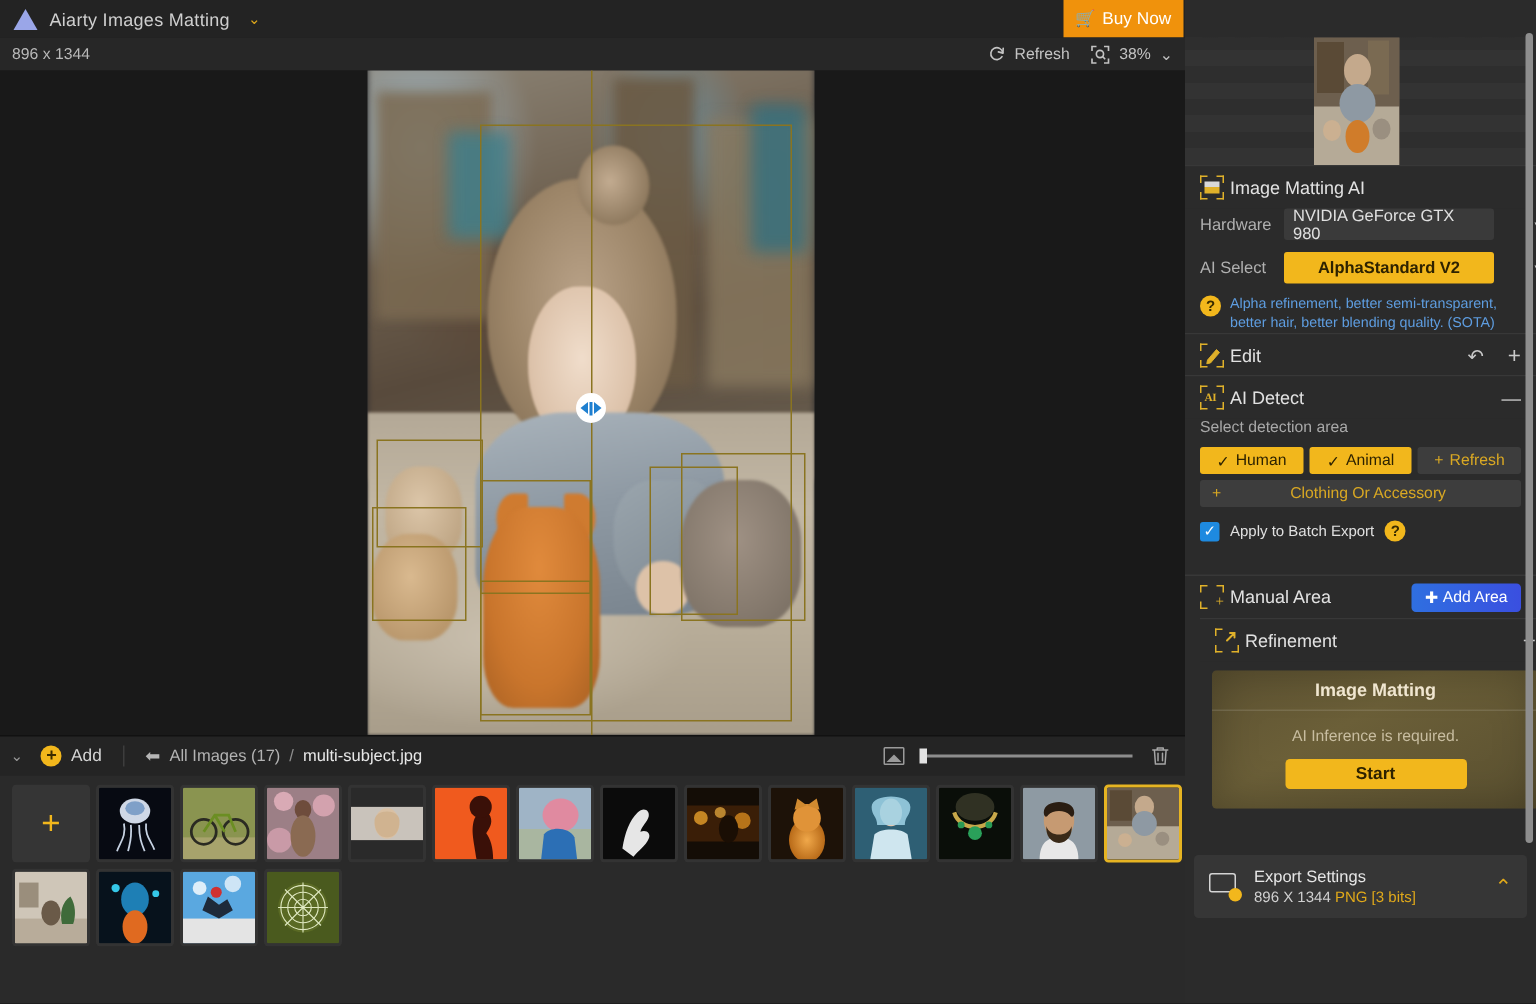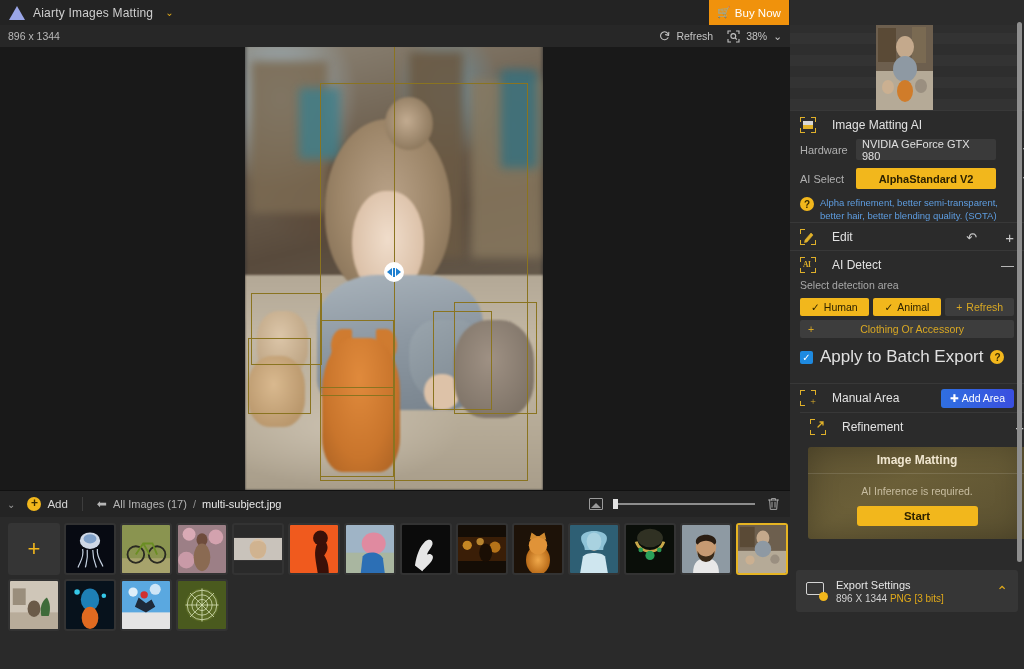--- a/index.html
+++ b/index.html
@@ -185,21 +185,21 @@
     background:
       repeating-linear-gradient(0deg, #333 0 11px, #2e2e2e 11px 22px),
       repeating-linear-gradient(90deg, rgba(255,255,255,.03) 0 11px, transparent 11px 22px);
     display: flex; align-items: center; justify-content: center;
   }
   .preview-img {
     width: 57px; height: 85px; position: relative; overflow: hidden; background: #6d5f4e;
   }
   .sec { border-top: 1px solid #383838; }
   .sec-head {
-    height: 28px; display: flex; align-items: center; padding: 0 10px; gap: 16px;
+    height: 28px; display: flex; align-items: center; padding: 0 10px; gap: 4px;
     background: #2b2b2b;
   }
   .sec-title { font-size: 12px; color: #e2e2e2; flex: 1; }
   .sec-act { color: #c9c9c9; font-size: 15px; cursor: pointer; line-height: 1; }
   .sec-act.sm { font-size: 13px; }
   .sicon { width: 16px; height: 16px; position: relative; flex-shrink: 0; font-family: Liberation Serif, serif; }
   .bracket { position: absolute; inset: 0; }
   .bracket i { position: absolute; width: 5px; height: 5px; border: 1.4px solid #e0b12a; }
   .bracket i.tl { left:0; top:0; border-right:0; border-bottom:0; }
   .bracket i.tr { right:0; top:0; border-left:0; border-bottom:0; }
@@ -236,21 +236,21 @@
   .chip.on { background: #f2b71c; color: #2d2200; }
   .chip.off { background: #3d3d3d; color: #d9a823; }
   .chip.wide { flex: 1; }
   .chip.full { width: 100%; }
   .chiprow { padding: 0 10px; margin-bottom: 9px; }
   .cbrow { display: flex; align-items: center; gap: 7px; padding: 0 10px; margin-bottom: 10px; }
   .cbox {
     width: 13px; height: 13px; border-radius: 2px; background: #1e8ae0; color: #fff;
     font-size: 10px; display: flex; align-items: center; justify-content: center; cursor: pointer;
   }
-  .cblbl { font-size: 17px; color: #e0e0e0; }
+  .cblbl { font-size: 10px; color: #e0e0e0; }
   .addarea-btn {
     background: linear-gradient(90deg, #2f6fe0, #3a4fe0); color: #fff; font-size: 10.5px;
     height: 19px; border-radius: 3px; padding: 0 9px; display: flex; align-items: center;
     gap: 3px; cursor: pointer;
   }
   .matting-card {
     margin: 6px 8px 0 8px; height: 92px; border-radius: 3px;
     background: linear-gradient(150deg, #5e5332 0%, #6b5f38 40%, #5a5030 100%);
     box-shadow: inset 0 0 30px rgba(0,0,0,.25);
   }

